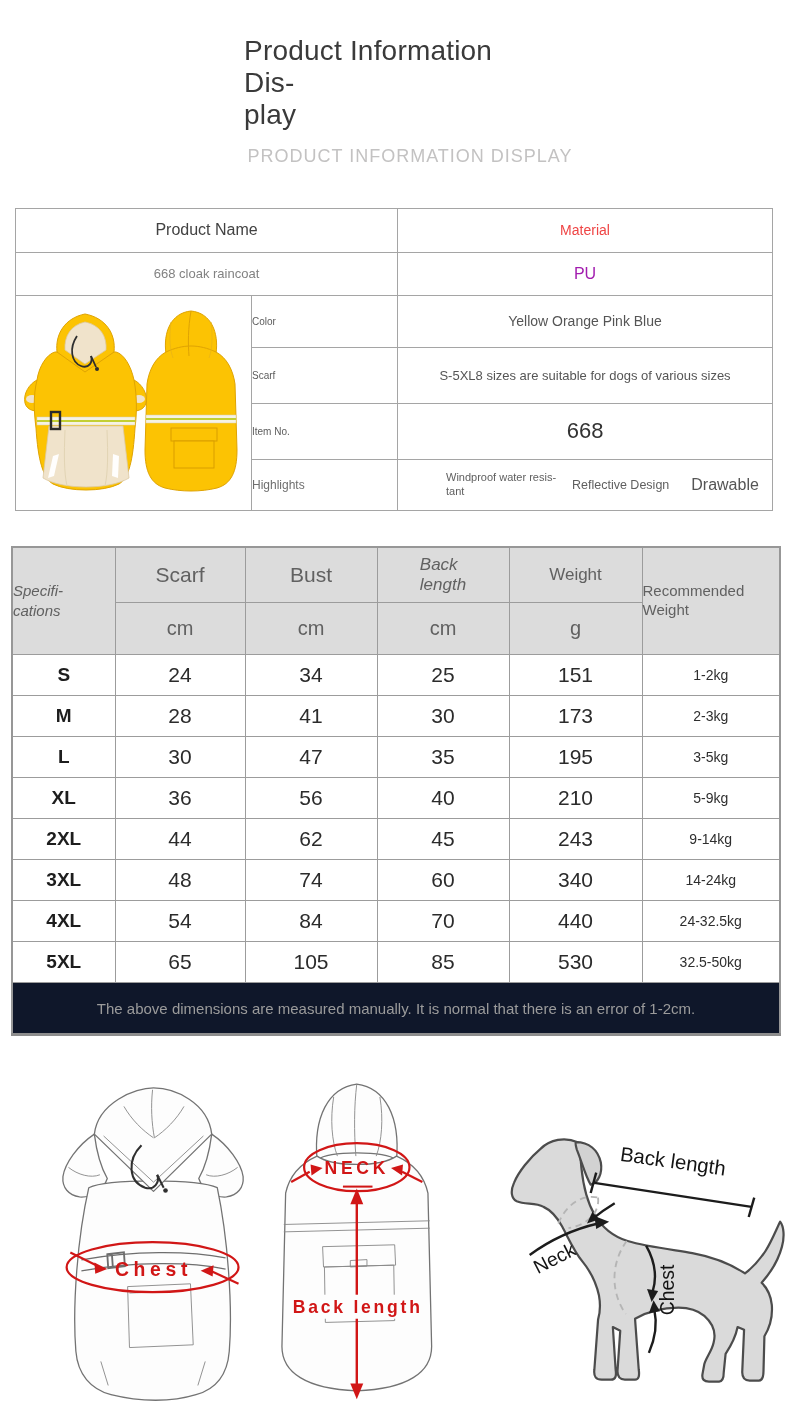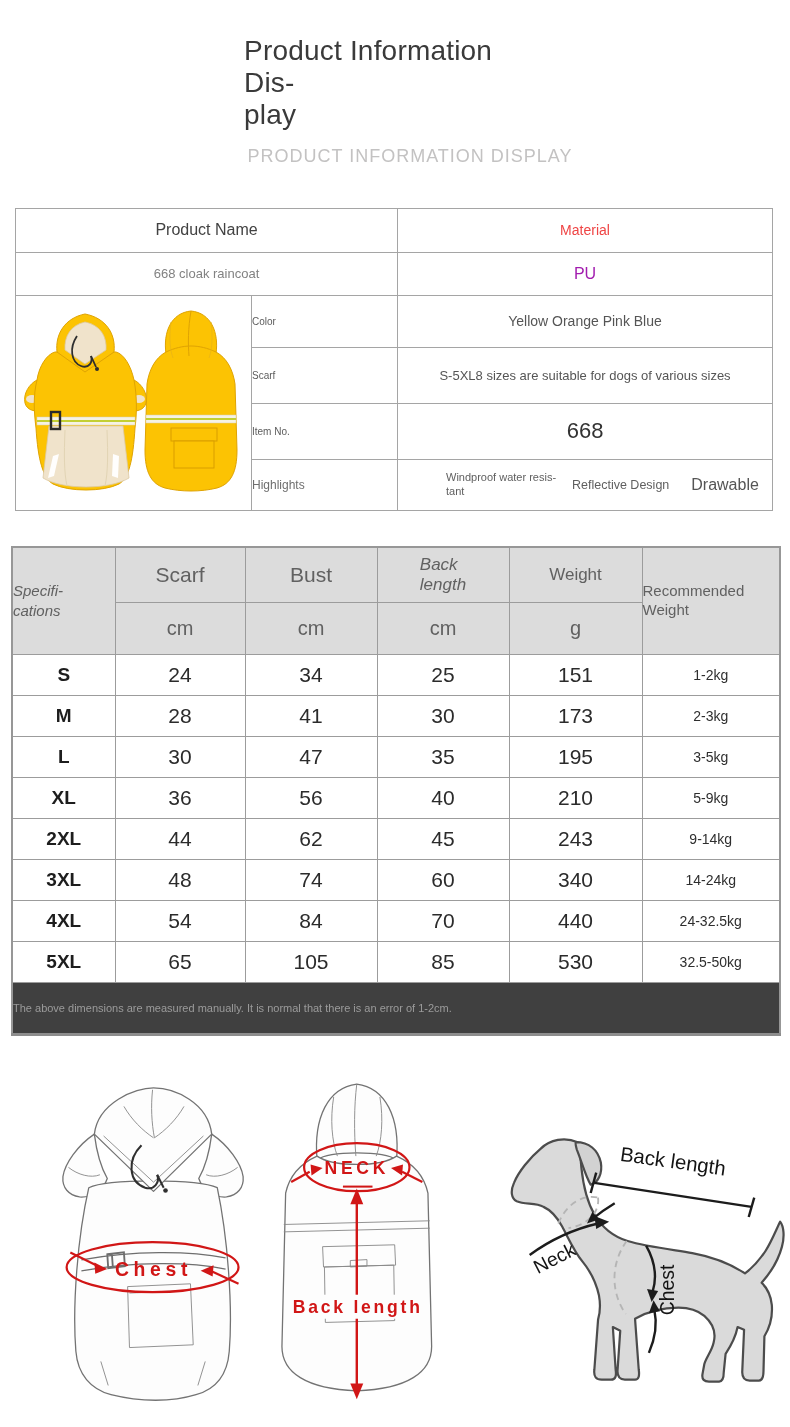--- a/index.html
+++ b/index.html
@@ -41,21 +41,21 @@
   .spec-col span, .hdr-2line span { display:block;font-style:italic; }
   .hdr-big    { font-size:21px; text-align:center; }
   .hdr-mid    { font-size:17px; text-align:center; }
   .hdr-2line  { text-align:center; font-size:17px; line-height:1.15; }
   .hdr-2line .inner { display:inline-block; text-align:left; }
   .rec-col    { text-align:left; padding-left:12px; font-size:15px; line-height:1.25; }
   .unit       { font-weight:700; font-size:20px; color:#2b2b2b; text-align:center; }
   .sz         { font-weight:700; font-size:19px; color:#1d1d1d; text-align:center; }
   .num        { font-size:21px; color:#2b2b2b; text-align:center; font-stretch:condensed; }
   .rec        { font-size:14px; color:#2e2e2e; text-align:center; }
-  .note-cell  { text-align:left; font-size:11px; color:#9b9b9b; background:#404040; }
+  .note-cell  { text-align:center; font-size:15px; color:#9b9b9b; background:#0f172a; }
 
   
   .diagrams { margin-top:29px; display:flex; align-items:flex-start; }
   .d-front { margin-left:50px; }
   .d-back  { margin-left:14px; }
   .d-dog   { margin-left:20px; margin-top:38px; }
   svg text { font-family:"Liberation Sans", sans-serif; }
 </style>
 </head>
 <body>

